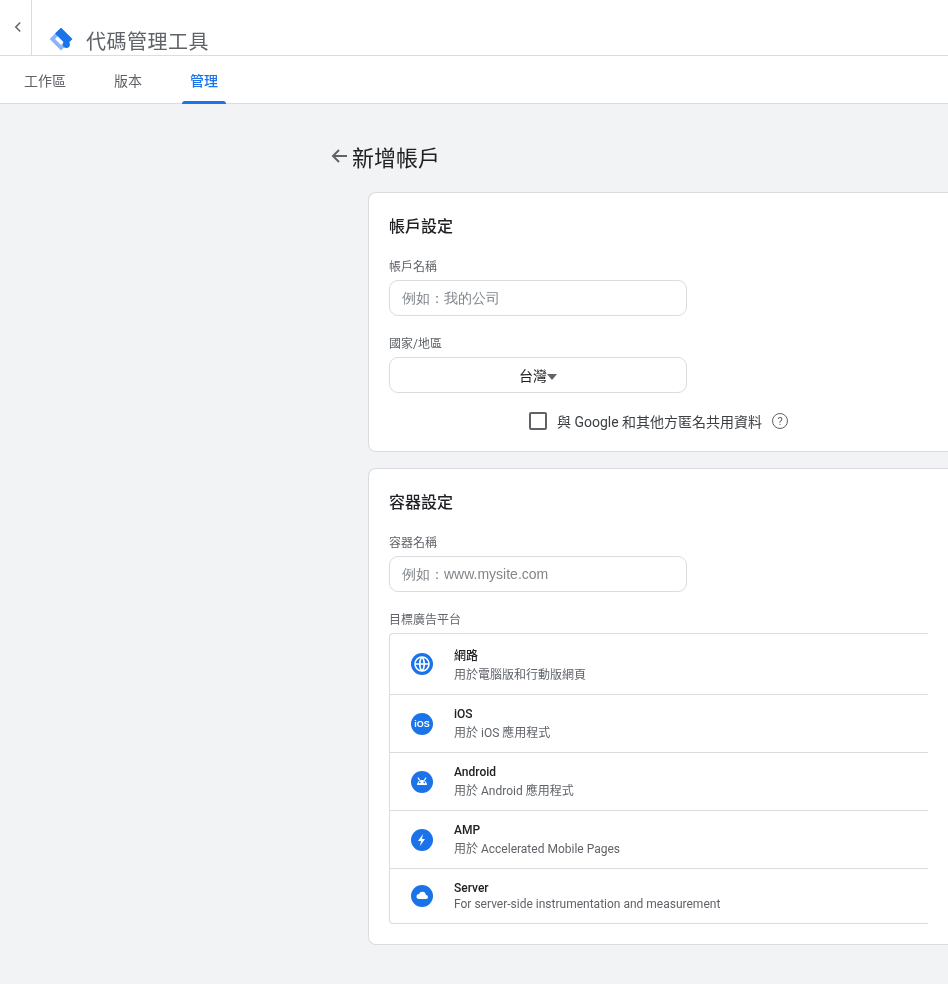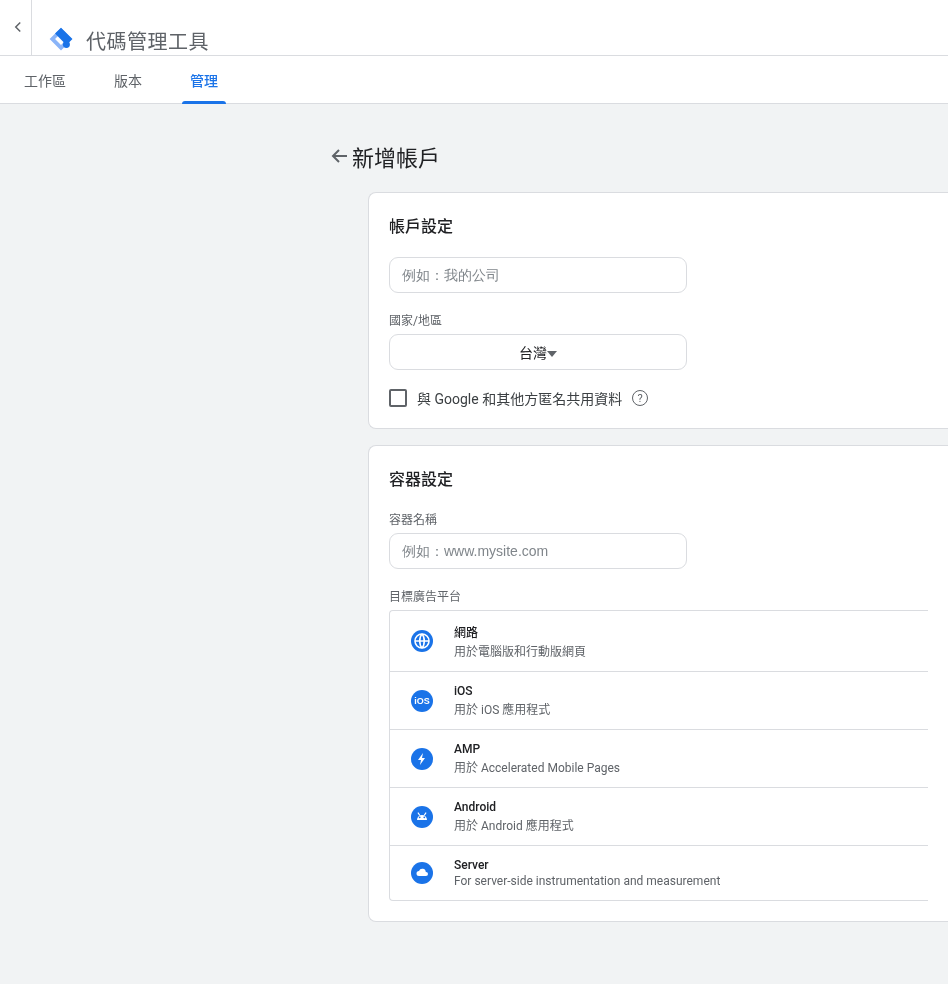--- a/index.html
+++ b/index.html
@@ -122,20 +122,21 @@
     background: transparent;
   }
   .text-input input::placeholder { color: #80868b; }
   .field-gap { margin-bottom: 18px; }
 
   .checkbox-row {
     display: flex; align-items: center; gap: 10px;
     margin-top: 18px;
     color: #3c4043;
     font-size: 14px;
+    justify-content: center;
   }
   .checkbox-row .cb {
     width: 18px; height: 18px;
     border: 2px solid #5f6368; border-radius: 2px;
     cursor: pointer;
   }
   .help-icon {
     width: 16px; height: 16px;
     border: 1.5px solid #5f6368; border-radius: 50%;
     display: inline-flex; align-items: center; justify-content: center;
@@ -204,20 +205,21 @@
           <path d="M19 12H5"></path>
           <path d="M11 18l-6-6 6-6"></path>
         </svg>
     </span>
     <h1>新增帳戶</h1>
   </div>
 
   <div class="card">
     <h2>帳戶設定</h2>
 
+    <span class="field-label">帳戶名稱</span>
     <div class="text-input field-gap">
       <input type="text" placeholder="例如：我的公司" style="">
     </div>
 
     <span class="field-label">國家/地區</span>
     <div class="select-input">
       <span>台灣</span>
       <span class="dropdown-caret">
         <svg width="10" height="6" viewBox="0 0 10 6">
             <path d="M0 0l5 6 5-6z" fill="currentColor"></path>
@@ -268,49 +270,49 @@
         <span class="plat-text">
           <div class="plat-title">iOS</div>
           <div class="plat-desc">用於 iOS 應用程式</div>
         </span>
       </div>
 
       <div class="option">
         <span class="plat-icon">
           <svg width="24" height="24" viewBox="0 0 24 24">
               <circle cx="12" cy="12" r="11" fill="#1a73e8"></circle>
-              <path d="M13 6l-5 7h3l-1 5 5-7h-3l1-5z" fill="#fff"></path>
-            </svg>
-        </span>
-        <span class="plat-text">
-          <div class="plat-title">AMP</div>
-          <div class="plat-desc">用於 Accelerated Mobile Pages</div>
-        </span>
-      </div>
-
-      <div class="option">
-        <span class="plat-icon">
-          <svg width="24" height="24" viewBox="0 0 24 24">
-              <circle cx="12" cy="12" r="11" fill="#1a73e8"></circle>
               <path d="M7 15a5 5 0 0 1 10 0H7z" fill="#fff"></path>
               <circle cx="9.7" cy="12.3" r="0.9" fill="#1a73e8"></circle>
               <circle cx="14.3" cy="12.3" r="0.9" fill="#1a73e8"></circle>
               <path d="M8.2 8l1.3 2M15.8 8l-1.3 2" stroke="#fff" stroke-width="1.3" stroke-linecap="round"></path>
             </svg>
         </span>
         <span class="plat-text">
           <div class="plat-title">Android</div>
           <div class="plat-desc">用於 Android 應用程式</div>
         </span>
       </div>
 
       <div class="option">
         <span class="plat-icon">
           <svg width="24" height="24" viewBox="0 0 24 24">
               <circle cx="12" cy="12" r="11" fill="#1a73e8"></circle>
+              <path d="M13 6l-5 7h3l-1 5 5-7h-3l1-5z" fill="#fff"></path>
+            </svg>
+        </span>
+        <span class="plat-text">
+          <div class="plat-title">AMP</div>
+          <div class="plat-desc">用於 Accelerated Mobile Pages</div>
+        </span>
+      </div>
+
+      <div class="option">
+        <span class="plat-icon">
+          <svg width="24" height="24" viewBox="0 0 24 24">
+              <circle cx="12" cy="12" r="11" fill="#1a73e8"></circle>
               <path d="M16 15H9a2.5 2.5 0 0 1 0-5 3.5 3.5 0 0 1 6.8 1H16a2 2 0 0 1 0 4z" fill="#fff"></path>
             </svg>
         </span>
         <span class="plat-text">
           <div class="plat-title">Server</div>
           <div class="plat-desc">For server-side instrumentation and measurement</div>
         </span>
       </div>
 
     </div>

